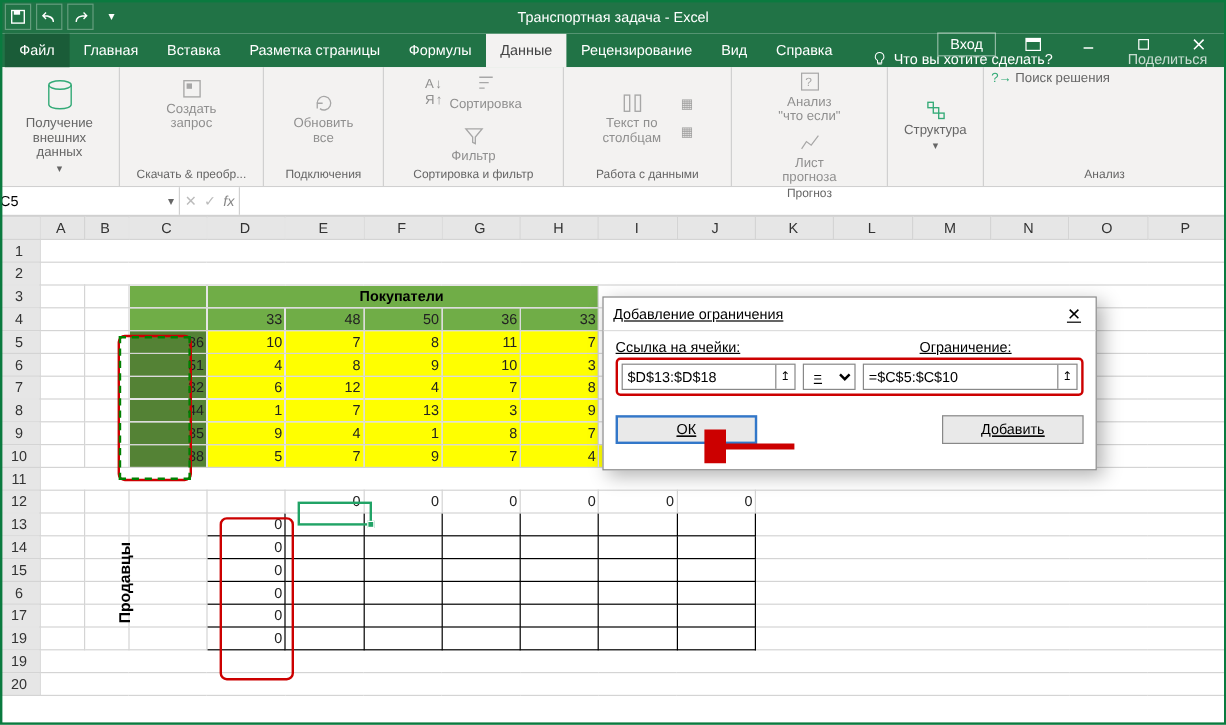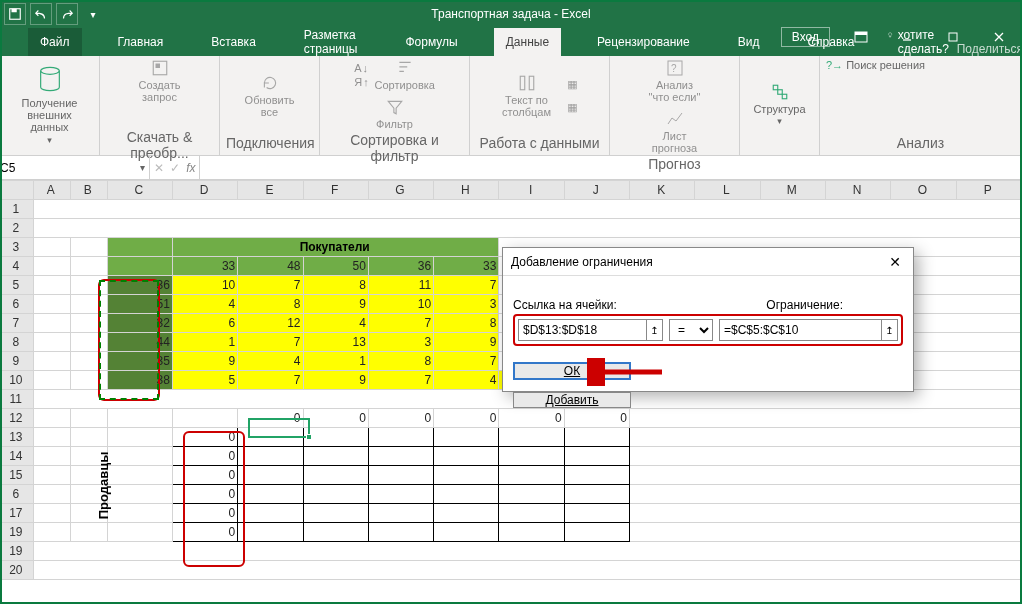--- a/index.html
+++ b/index.html
@@ -19,30 +19,30 @@
   
   .titlebar{height:28px;background:var(--excel-green);display:flex;align-items:center;color:#fff;font-size:12px;position:relative;}
   .qat{display:flex;align-items:center;gap:4px;padding:0 4px;}
   .qat .q{width:22px;height:22px;border:1px solid rgba(255,255,255,0.3);display:flex;align-items:center;justify-content:center;font-size:13px;}
   .title-center{position:absolute;left:50%;transform:translateX(-50%);font-size:12px;}
   .title-right{margin-left:auto;display:flex;align-items:center;gap:0;margin-top:46px;}
   .title-right .tb{width:46px;height:28px;display:flex;align-items:center;justify-content:center;font-size:12px;}
   .title-right .login{border:1px solid rgba(255,255,255,0.5);padding:2px 10px;margin-right:8px;}
   
   .tabs{height:28px;background:var(--excel-green);display:flex;align-items:flex-end;color:#fff;font-size:12px;padding:0 4px;}
-  .tab{padding:0 12px;height:28px;display:flex;align-items:center;cursor:default;margin-left:24px;}
+  .tab{padding:0 12px;height:28px;display:flex;align-items:center;cursor:default;}
   .tab.file{background:var(--excel-green-dark);}
   .tab.active{background:var(--ribbon-bg);color:#444;}
   .tell{margin-left:20px;display:flex;align-items:center;gap:5px;}
   .tell svg{width:14px;height:14px;fill:#fff;}
   .share{margin-left:auto;padding-right:12px;opacity:0.75;}
   
   .ribbon{background:var(--ribbon-bg);border-bottom:1px solid var(--ribbon-border);height:100px;display:flex;font-size:11px;color:#666;}
   .group{display:flex;flex-direction:column;border-right:1px solid var(--ribbon-border);padding:2px 6px;justify-content:space-between;min-width:60px;}
-  .group .glabel{text-align:center;font-size:14px;color:#666;padding:2px 0;}
+  .group .glabel{text-align:center;font-size:10px;color:#666;padding:2px 0;}
   .group .gbody{flex:1;display:flex;align-items:center;justify-content:center;gap:6px;flex-wrap:wrap;}
   .bigbtn{display:flex;flex-direction:column;align-items:center;gap:2px;text-align:center;width:70px;}
   .icon32{width:32px;height:32px;display:flex;align-items:center;justify-content:center;}
   .smbtn{display:flex;flex-direction:column;align-items:center;text-align:center;width:60px;font-size:11px;gap:1px;opacity:0.7;}
   .smbtn.en{opacity:1;}
   .icon20{width:20px;height:20px;display:flex;align-items:center;justify-content:center;}
   .mini{font-size:11px;opacity:0.7;display:flex;align-items:center;gap:3px;padding:1px 0;}
   
   .fxrow{display:flex;height:24px;border-bottom:1px solid var(--ribbon-border);background:#fff;font-size:12px;}
   .namebox{width:150px;border-right:1px solid var(--ribbon-border);padding:2px 0;display:flex;align-items:center;position:relative;}
@@ -59,31 +59,31 @@
   .yellow{background:var(--yellow);}
   .glight{background:var(--green-light);}
   .gdark{background:var(--green-dark);}
   .tlabel{text-align:center !important;font-weight:bold;color:#000;}
   .vtext{position:absolute;left:70px;top:298px;transform:rotate(-90deg);transform-origin:center;font-weight:bold;font-size:13px;z-index:2;color:#000;}
   .selrect{position:absolute;border:2px solid #21a366;pointer-events:none;}
   .seldot{position:absolute;width:6px;height:6px;background:#21a366;border:1px solid #fff;}
   .redbox{position:absolute;border:2px solid #cc0000;border-radius:6px;pointer-events:none;}
   .marquee{position:absolute;border:2px dashed #008000;pointer-events:none;}
   
-  .dialog{position:absolute;left:502px;top:247px;width:412px;height:145px;background:var(--dialog-bg);border:1px solid #888;box-shadow:5px 5px 15px rgba(0,0,0,0.3);font-size:12px;z-index:20;}
+  .dialog{position:absolute;left:502px;top:247px;width:412px;height:145px;background:var(--dialog-bg);border:1px solid #888;box-shadow:5px 5px 15px rgba(0,0,0,0.3);font-size:12px;z-index:20;text-decoration:underline;}
   .dlg-title{height:28px;display:flex;align-items:center;justify-content:space-between;padding:0 8px;border-bottom:1px solid #ddd;}
   .dlg-close{width:20px;height:20px;display:flex;align-items:center;justify-content:center;font-size:14px;cursor:default;}
   .dlg-body{padding:6px 10px;}
   .dlg-row{display:flex;gap:6px;margin-bottom:6px;}
-  .dlg-label{font-size:12px;margin-bottom:2px;margin-top:16px;}
+  .dlg-label{font-size:12px;margin-bottom:2px;}
   .dlg-inputwrap{position:relative;flex:1;}
   .dlg-input{width:100%;height:22px;border:1px solid #888;padding:1px 18px 1px 4px;font-size:12px;}
   .dlg-coll{position:absolute;right:1px;top:1px;width:16px;height:20px;border-left:1px solid #888;display:flex;align-items:center;justify-content:center;font-size:10px;}
   .dlg-sel{height:22px;border:1px solid #888;padding:0 4px;font-size:12px;background:#fff;}
-  .dlg-btnrow{display:flex;gap:12px;justify-content:space-between;padding:4px 10px 8px;flex-direction:column;}
+  .dlg-btnrow{display:flex;gap:12px;justify-content:space-between;padding:4px 10px 8px;}
   .dlg-btn{flex:1;max-width:118px;height:24px;border:1px solid #888;background:#e9e9e9;display:flex;align-items:center;justify-content:center;font-size:12px;cursor:default;text-decoration:underline;}
   .dlg-btn.primary{border:2px solid #3277c9;}
   .arrow{position:absolute;left:587px;top:358px;z-index:25;pointer-events:none;}
   
   .appframe{width:1022px;height:604px;border:2px solid #0a7a3f;box-sizing:border-box;position:absolute;top:0;left:0;pointer-events:none;}
 </style>
 </head>
 <body>
 
 <div class="titlebar">

